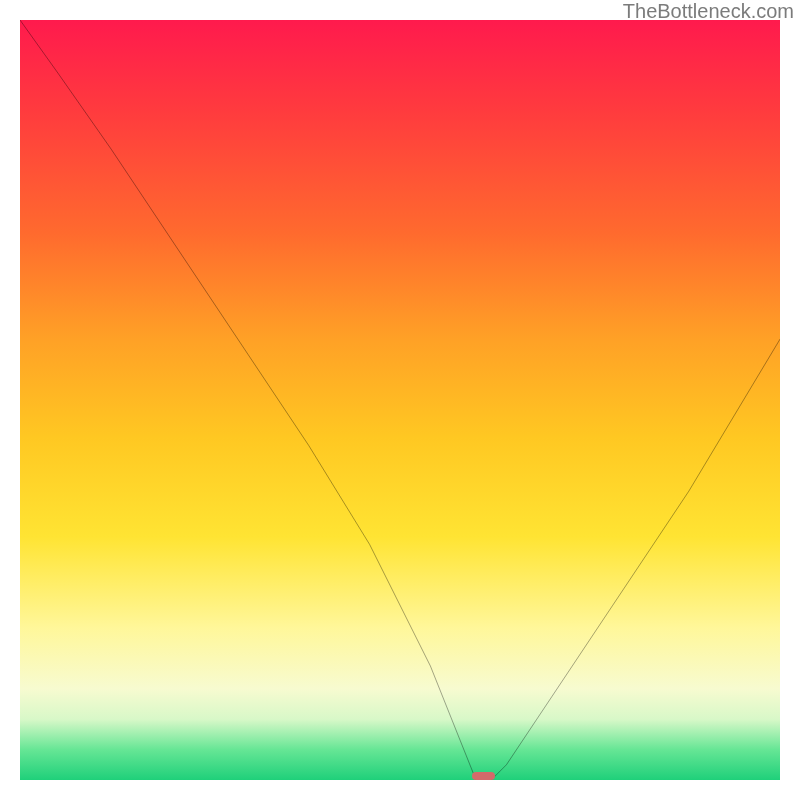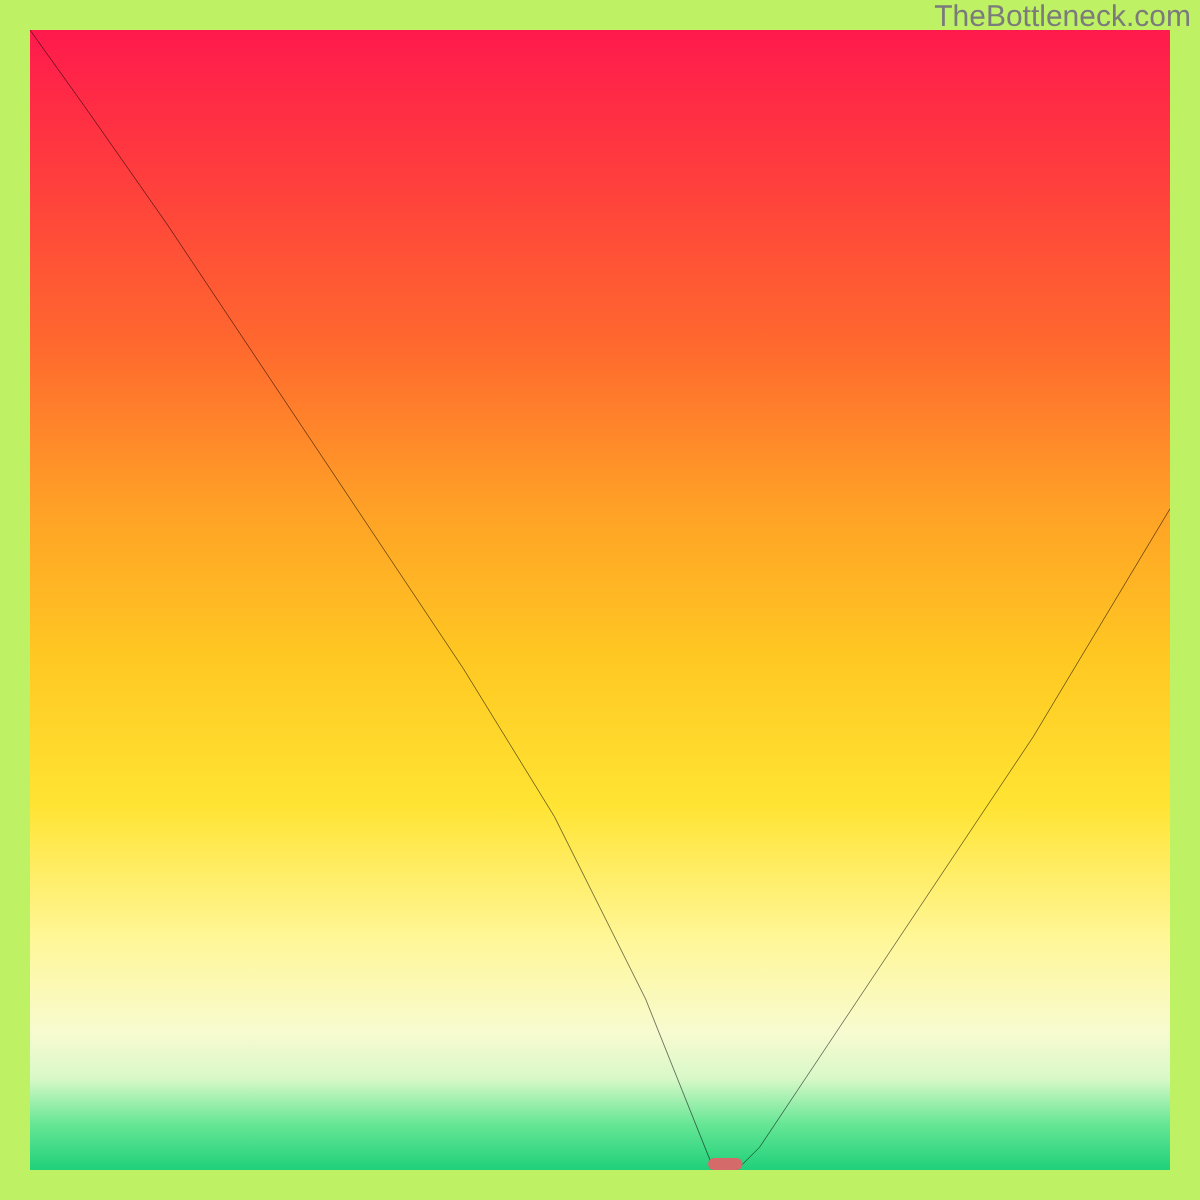--- a/index.html
+++ b/index.html
@@ -7,21 +7,21 @@
     padding: 0;
     width: 800px;
     height: 800px;
     background: #000;
     overflow: hidden;
   }
   .frame {
     position: relative;
     width: 800px;
     height: 800px;
-    background: #bef264;
+    background: #ffffff;
   }
   .plot-area {
     position: absolute;
     left: 20px;
     top: 20px;
     width: 760px;
     height: 760px;
     overflow: hidden;
   }
   .gradient-bg {

